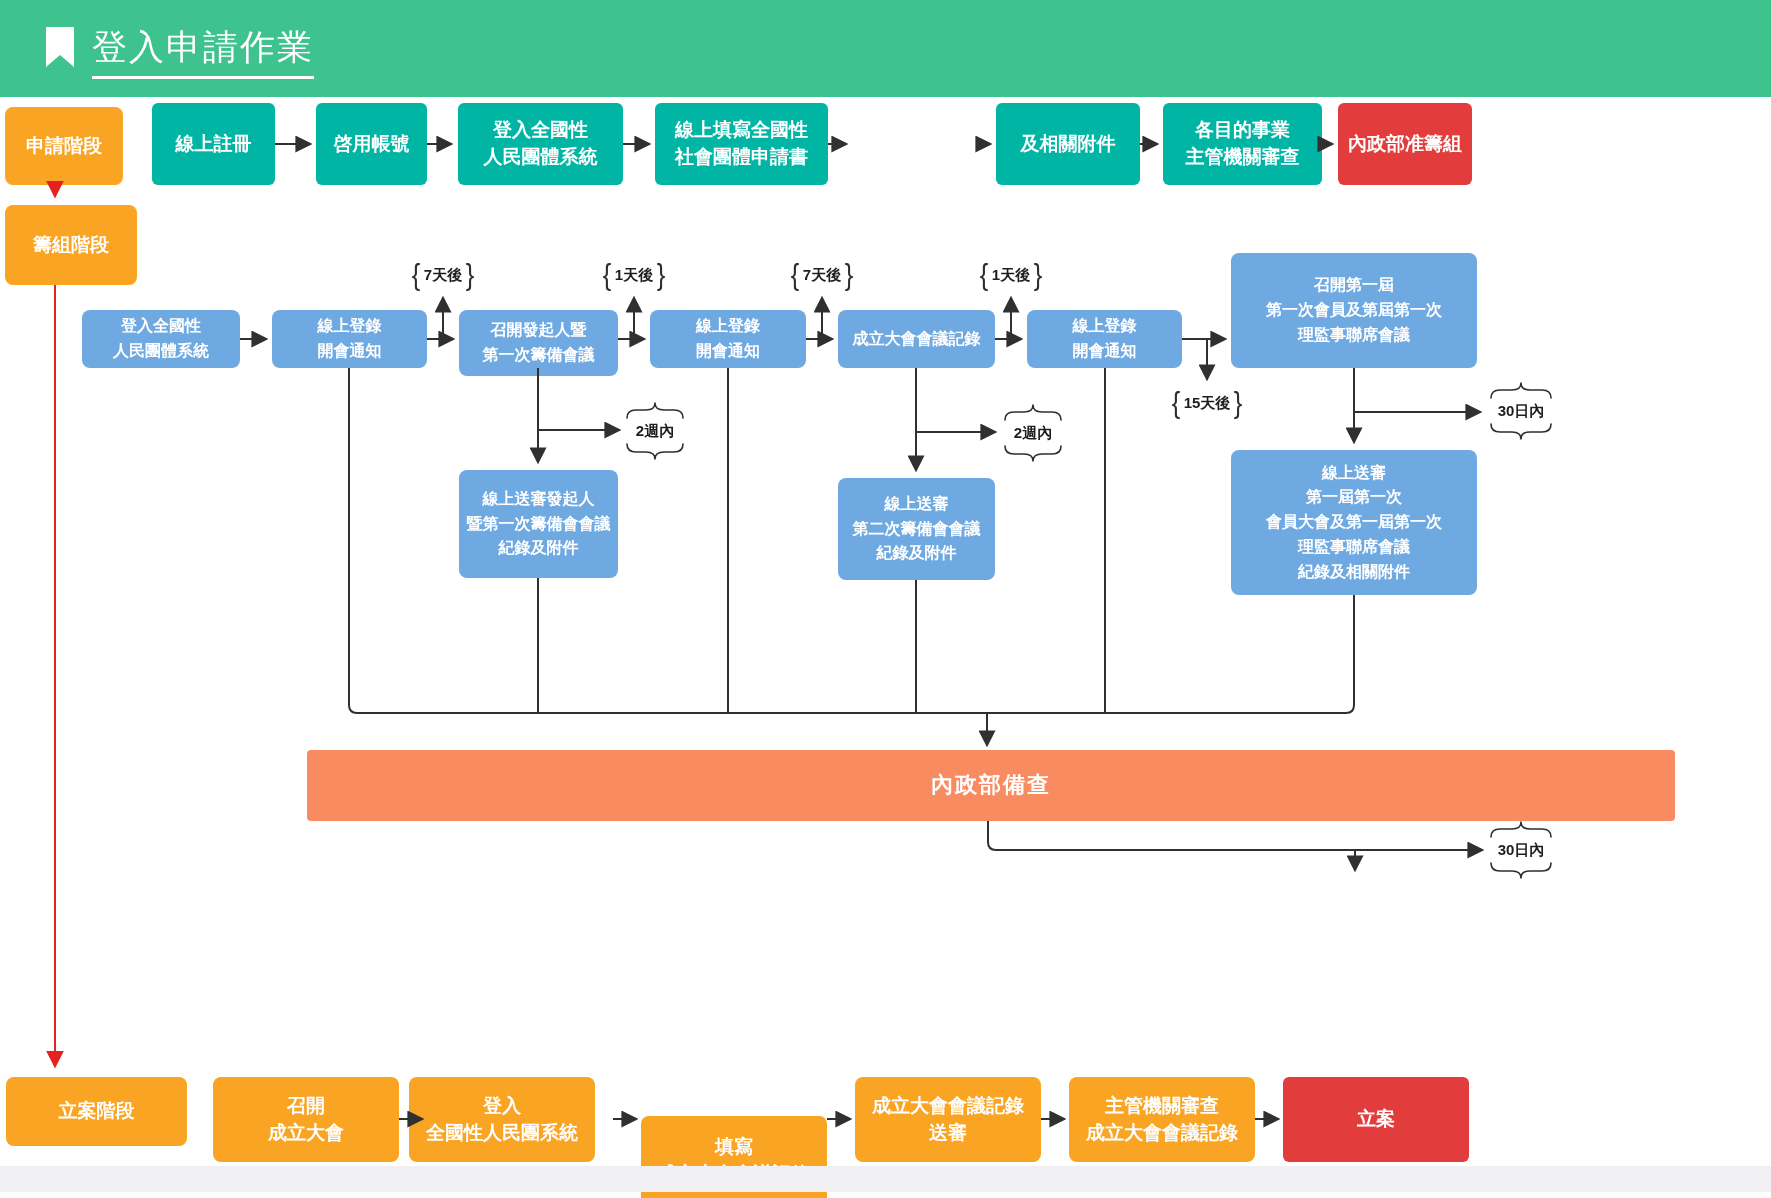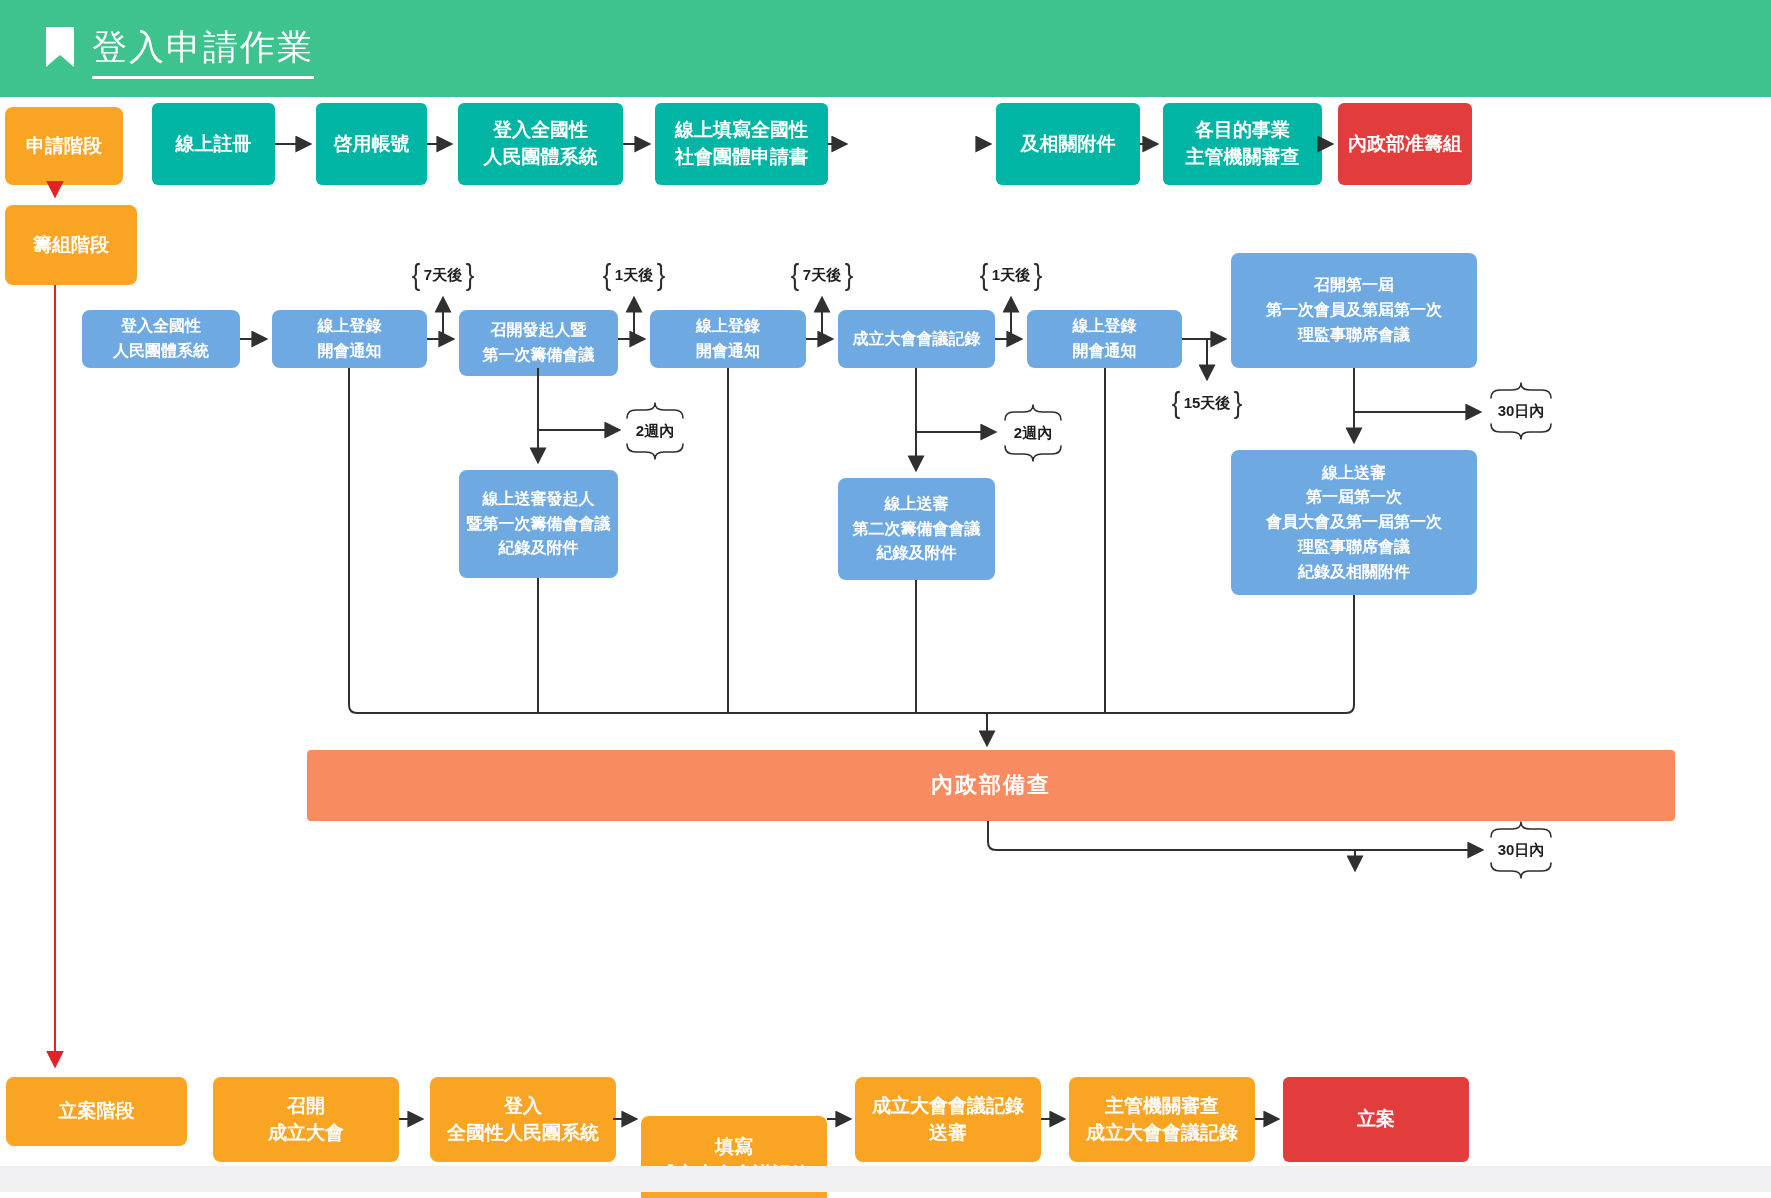--- a/index.html
+++ b/index.html
@@ -110,21 +110,21 @@
   </div>
 
   <div class="plain-label" style="left:625px;top:417px;width:60px;height:28px">2週內</div>
   <div class="plain-label" style="left:1003px;top:419px;width:60px;height:28px">2週內</div>
   <div class="plain-label" style="left:1488px;top:397px;width:66px;height:28px">30日內</div>
   <div class="plain-label" style="left:1488px;top:836px;width:66px;height:28px">30日內</div>
 
   <div class="node orange f19" style="left:6px;top:1077px;width:181px;height:69px">立案階段</div>
   <div class="node orange f19" style="left:213px;top:1077px;width:186px;height:85px">召開
 成立大會</div>
-  <div class="node orange f19" style="left:430px;top:1077px;width:186px;height:85px">登入
+  <div class="node orange f19" style="left:409px;top:1077px;width:186px;height:85px">登入
 全國性人民團系統</div>
   <div class="node orange f19" style="left:641px;top:1116px;width:186px;height:90px">填寫
 成立大會會議記錄</div>
   <div class="node orange f19" style="left:855px;top:1077px;width:186px;height:85px">成立大會會議記錄
 送審</div>
   <div class="node orange f19" style="left:1069px;top:1077px;width:186px;height:85px">主管機關審查
 成立大會會議記錄</div>
   <div class="node red f19" style="left:1283px;top:1077px;width:186px;height:85px">立案</div>
 
   <div class="strip"></div>

